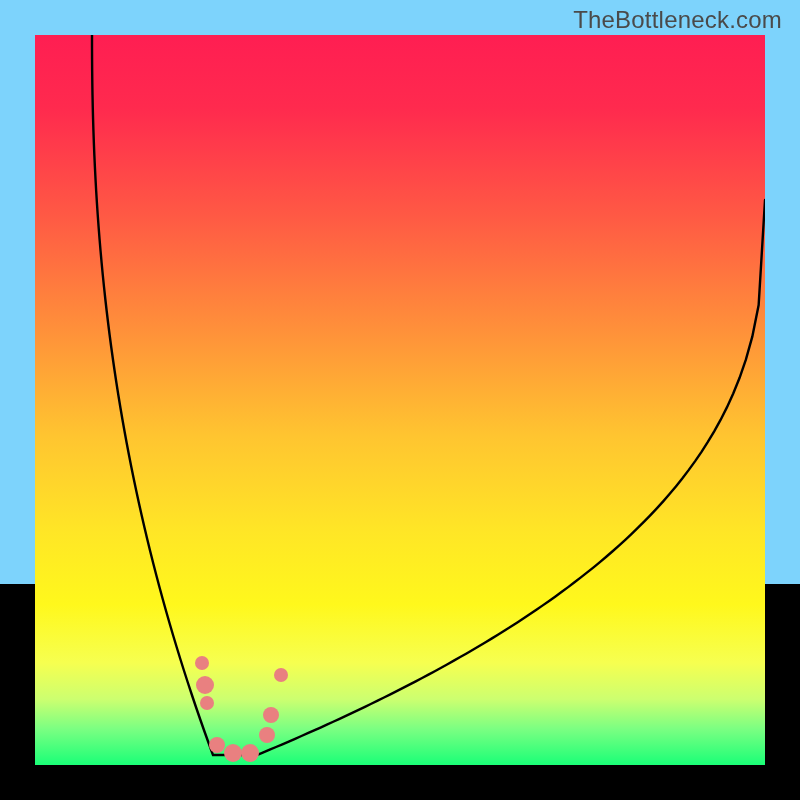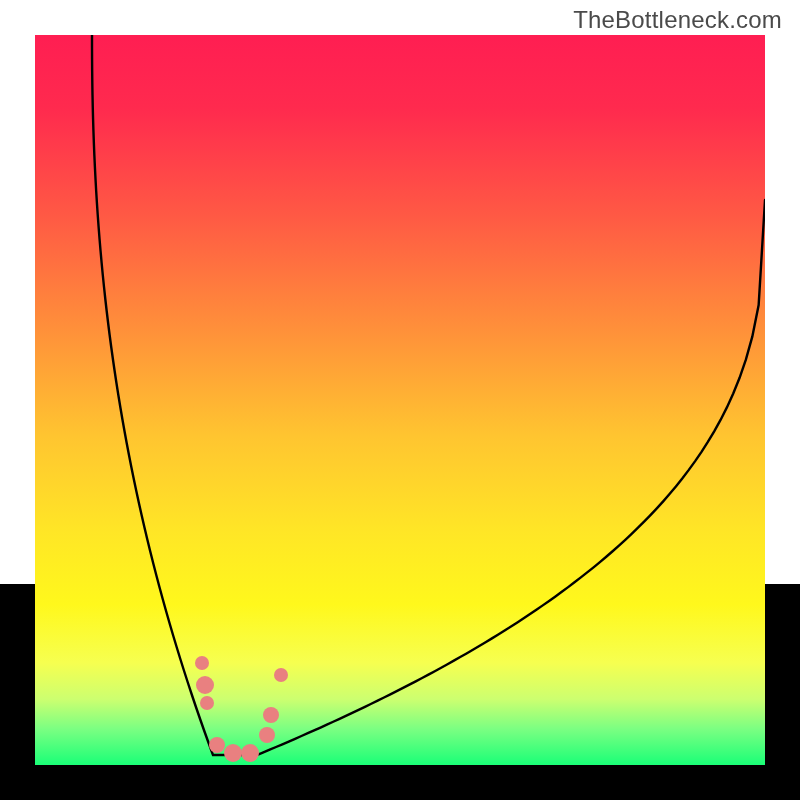--- a/index.html
+++ b/index.html
@@ -10,21 +10,21 @@
     background: #000;
     font-family: Arial, Helvetica, sans-serif;
     overflow: hidden;
   }
   .frame {
     position: absolute;
     left: 0;
     top: 0;
     width: 800px;
     height: 584px;
-    background: #ffffff;
+    background: #7dd3fc;
   }
   .plot-area {
     position: absolute;
     left: 35px;
     top: 35px;
     width: 730px;
     height: 730px;
     overflow: hidden;
   }
   .watermark {

